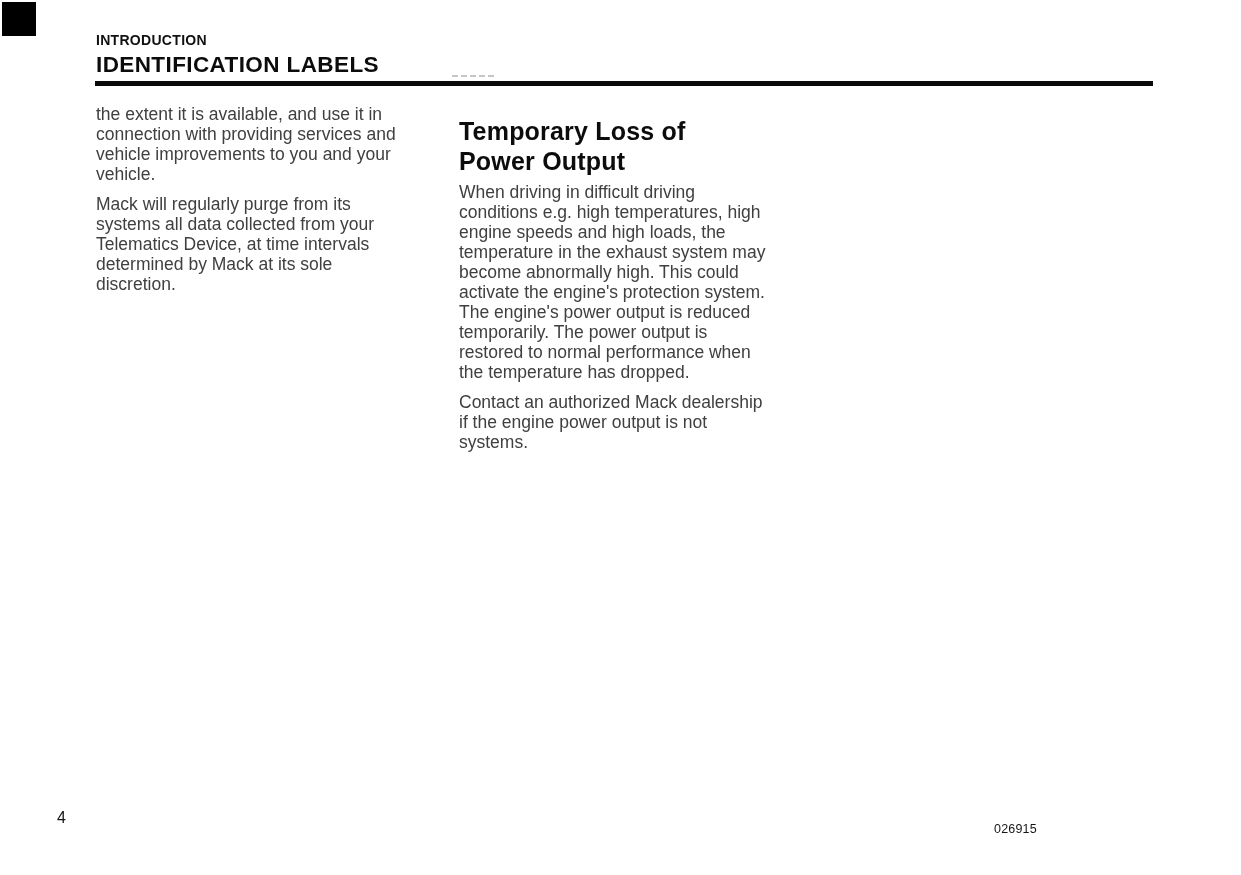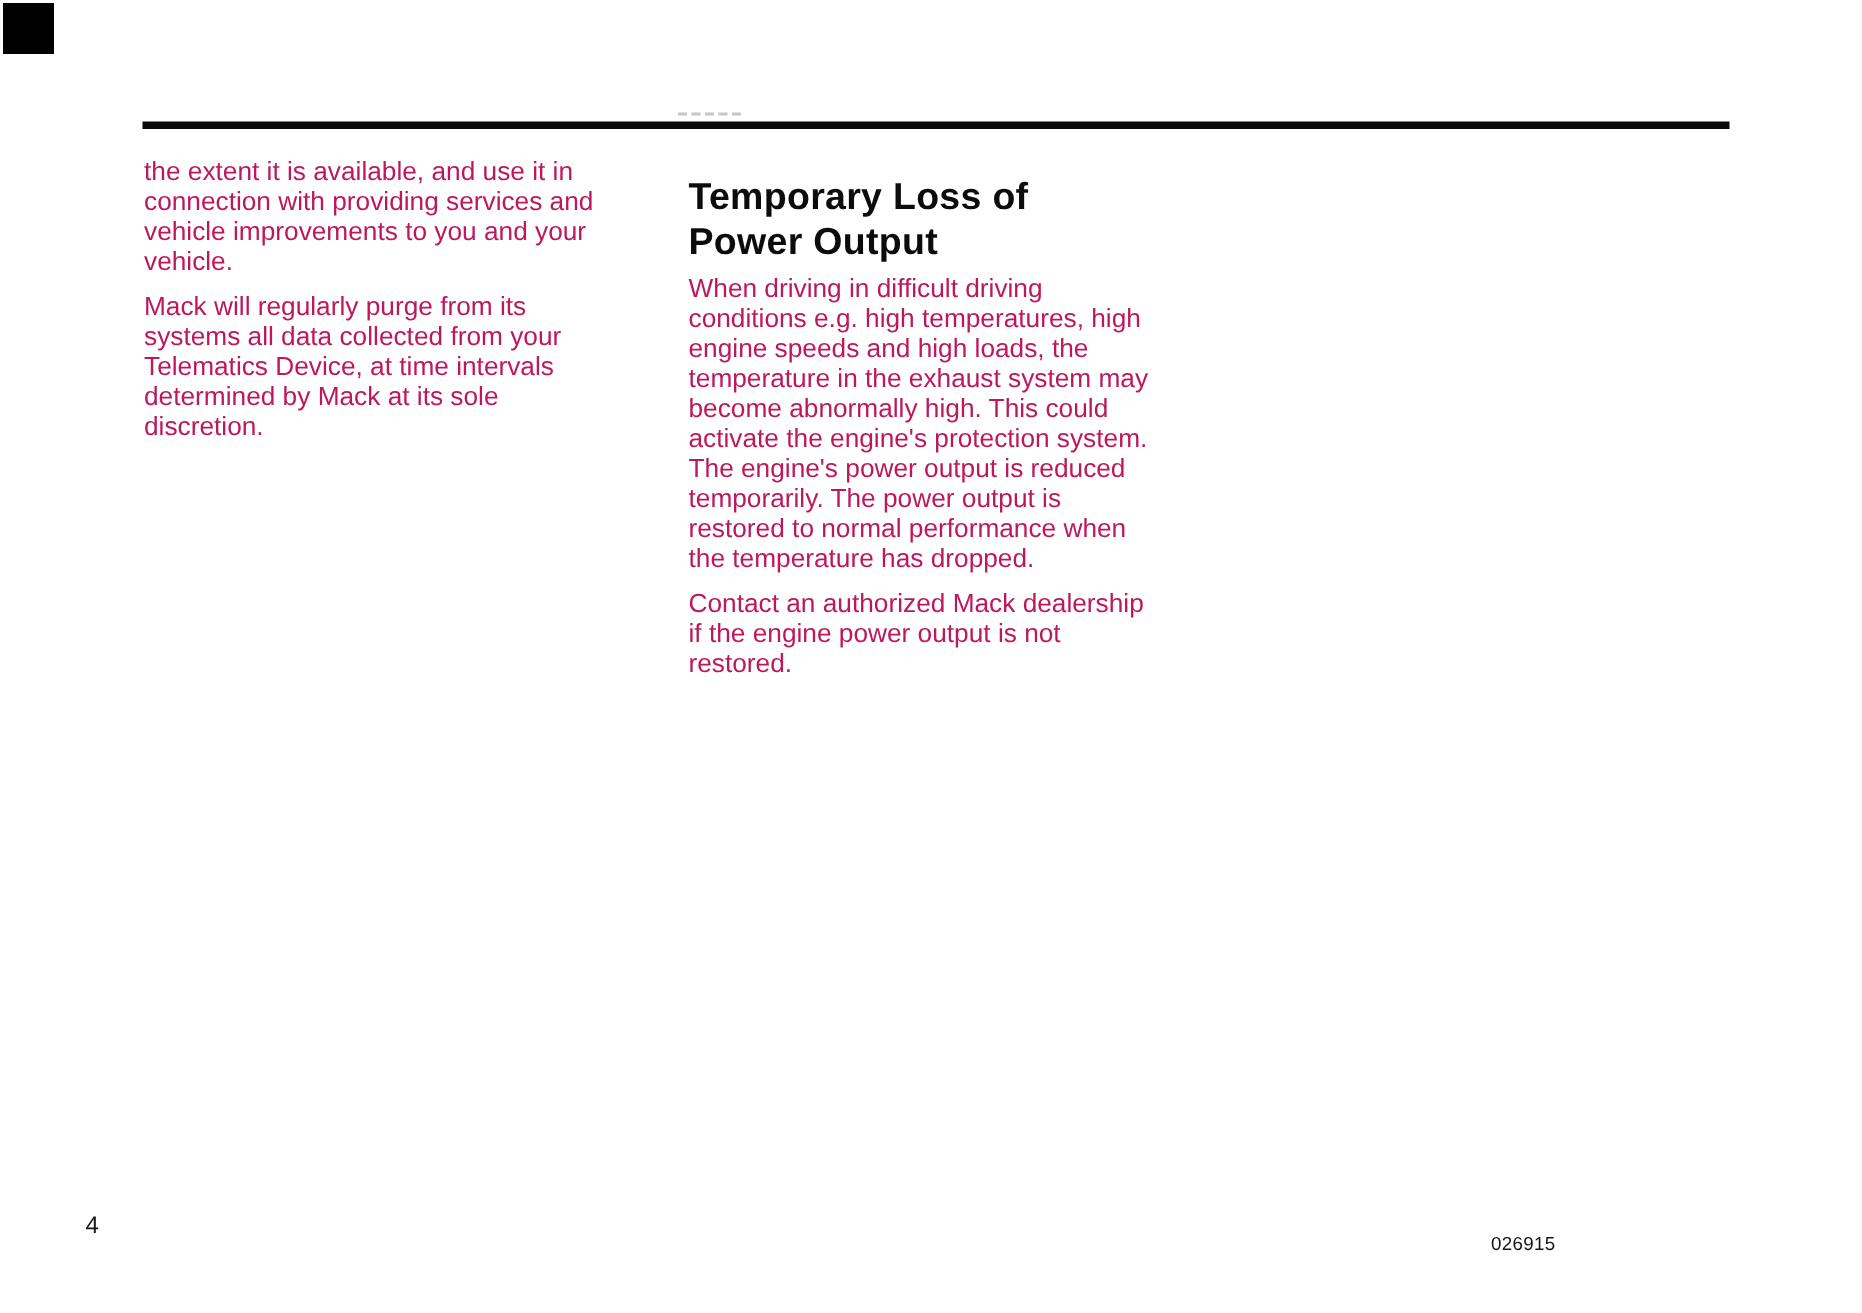--- a/index.html
+++ b/index.html
@@ -70,21 +70,21 @@
   }
   .col-right {
     position: absolute;
     left: 459px;
     top: 116px;
     width: 380px;
   }
   .body-par {
     font-size: 17.5px;
     line-height: 20px;
-    color: #be185d;
+    color: #404040;
     white-space: pre-line;
     margin: 0 0 10px 0;
   }
   .section-heading {
     font-size: 25px;
     font-weight: 700;
     line-height: 30px;
     letter-spacing: 0.2px;
     color: #0c0c0c;
     white-space: pre-line;
@@ -106,20 +106,24 @@
     color: #161616;
   }
 </style>
 </head>
 <body>
 
 <div class="page">
 
   <div class="scan-artifact"></div>
 
+  <div class="header">
+    <div class="eyebrow">INTRODUCTION</div>
+    <div class="title">IDENTIFICATION LABELS</div>
+  </div>
 
   <div class="rule-speckle"></div>
   <div class="header-rule"></div>
 
   <div class="col-left">
     <p class="body-par">the extent it is available, and use it in
 connection with providing services and
 vehicle improvements to you and your
 vehicle.</p>
     <p class="body-par">Mack will regularly purge from its
@@ -137,20 +141,20 @@
 engine speeds and high loads, the
 temperature in the exhaust system may
 become abnormally high. This could
 activate the engine's protection system.
 The engine's power output is reduced
 temporarily. The power output is
 restored to normal performance when
 the temperature has dropped.</p>
     <p class="body-par">Contact an authorized Mack dealership
 if the engine power output is not
-restored.</p>
+systems.</p>
   </div>
 
   <div class="page-number">4</div>
 
   <div class="document-code">026915</div>
 
 </div>
 
 </body></html>

